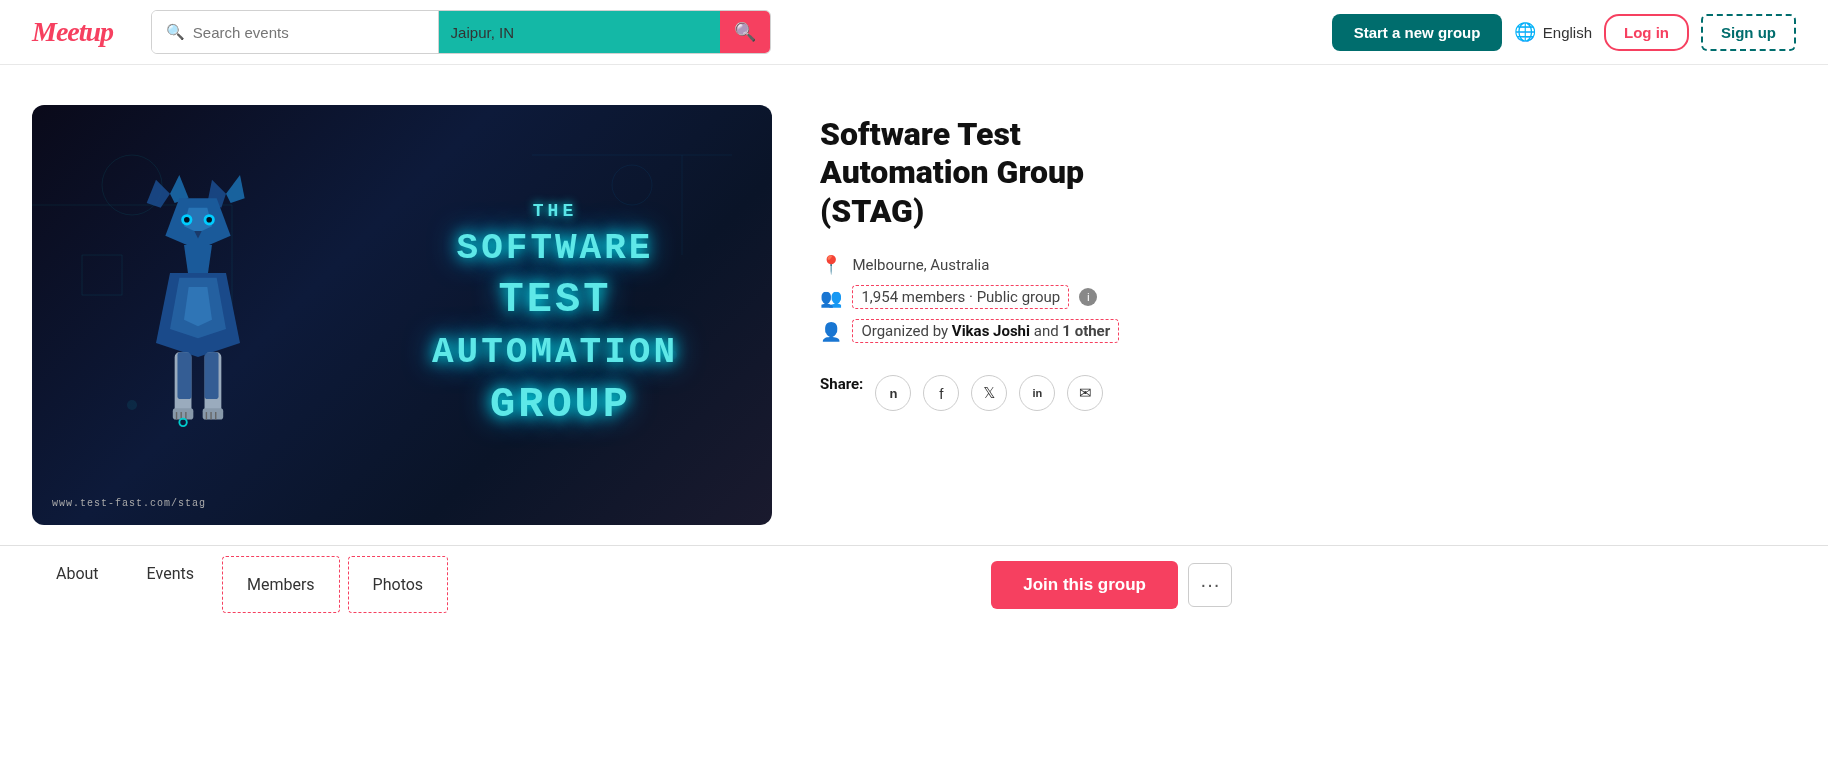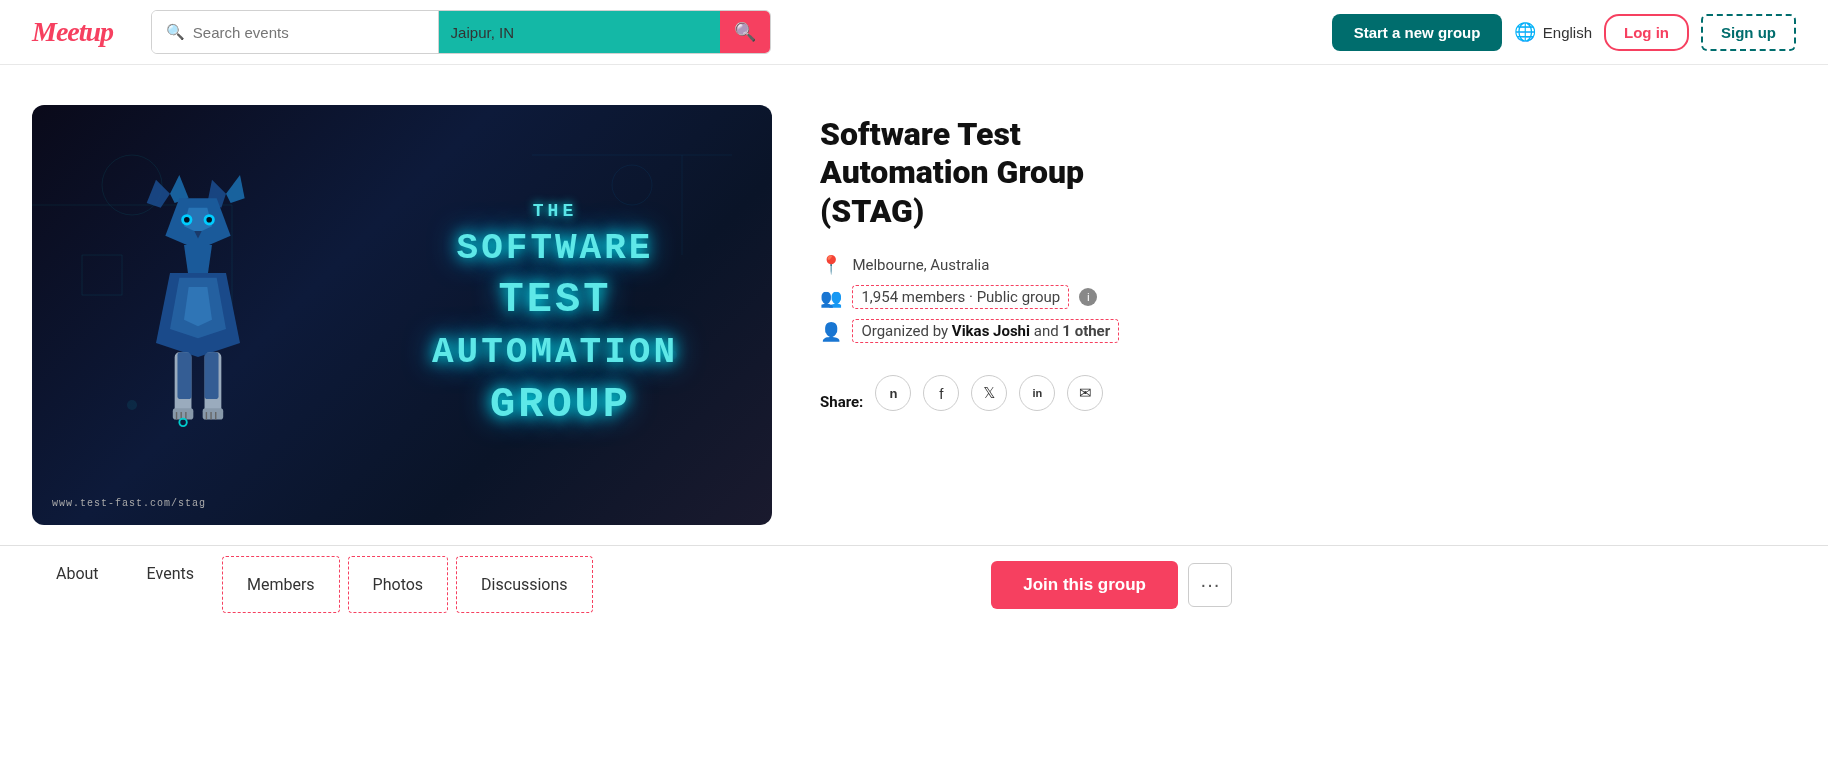--- a/index.html
+++ b/index.html
@@ -319,21 +319,21 @@
     }
     .organizer-text { color: #444; }
     .organizer-name {
       font-weight: 700;
       color: #111;
     }
 
     
     .share-section {
       display: flex;
-      align-items: flex-end;
+      align-items: flex-start;
       gap: 12px;
       margin-bottom: 32px;
     }
     .share-label {
       font-size: 15px;
       font-weight: 700;
       color: #111;
     }
     .share-icon-btn {
       width: 36px;
@@ -567,20 +567,19 @@
   </div>
 </div>
 
 <div class="bottom-section">
   <div class="bottom-inner">
     <nav class="nav-tabs">
       <a class="tab-item">About</a>
       <a class="tab-item">Events</a>
       <a class="tab-item tab-item-boxed">Members</a>
       <a class="tab-item tab-item-boxed">Photos</a>
-      <a class="tab-item tab-item-boxed">Discussions</a>
     </nav>
     <div class="bottom-actions">
       <button class="btn-join">Join this group</button>
       <button class="btn-more">···</button>
     </div>
   </div>
 </div>
 
 </body></html>

